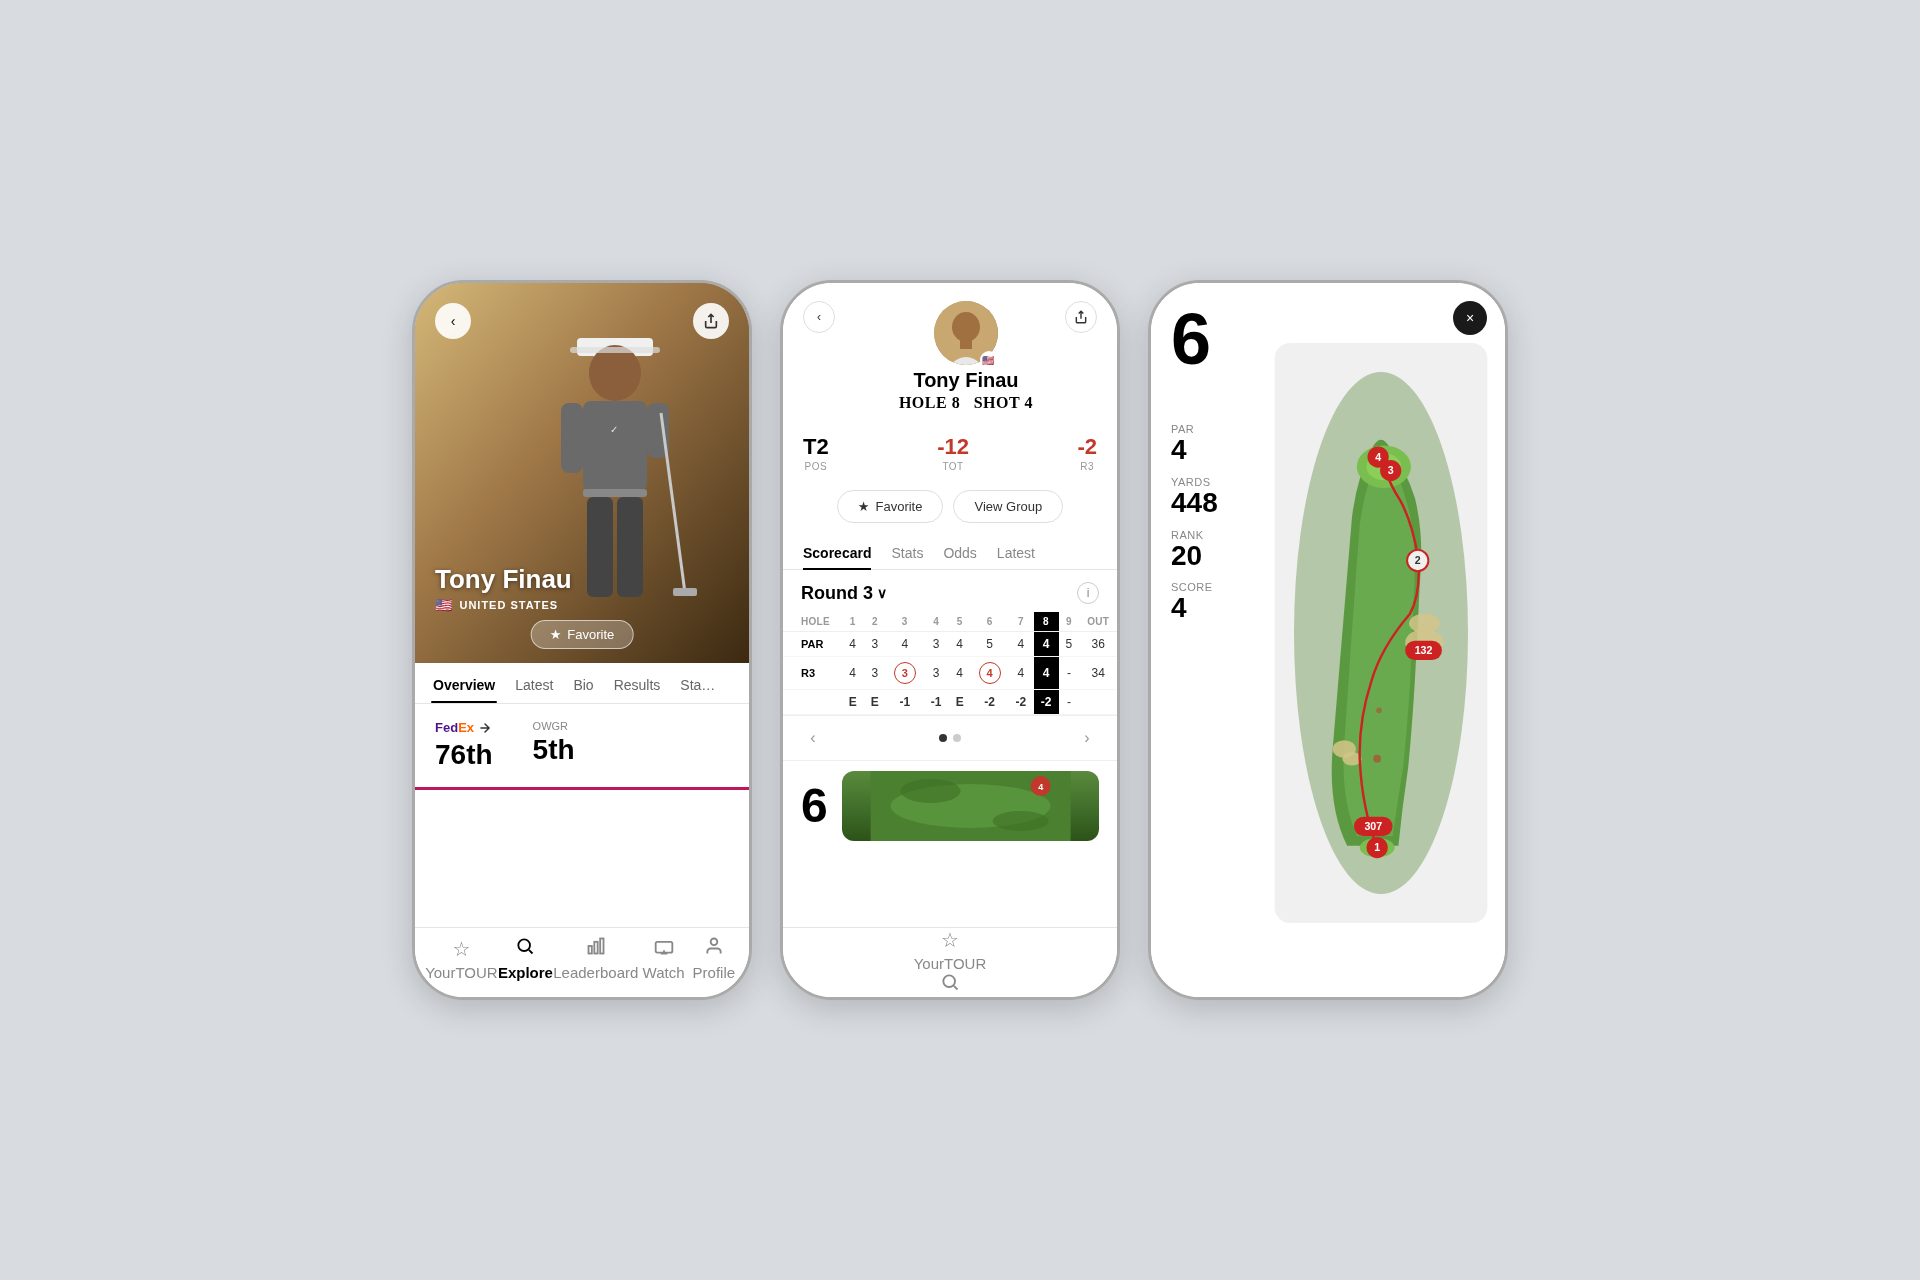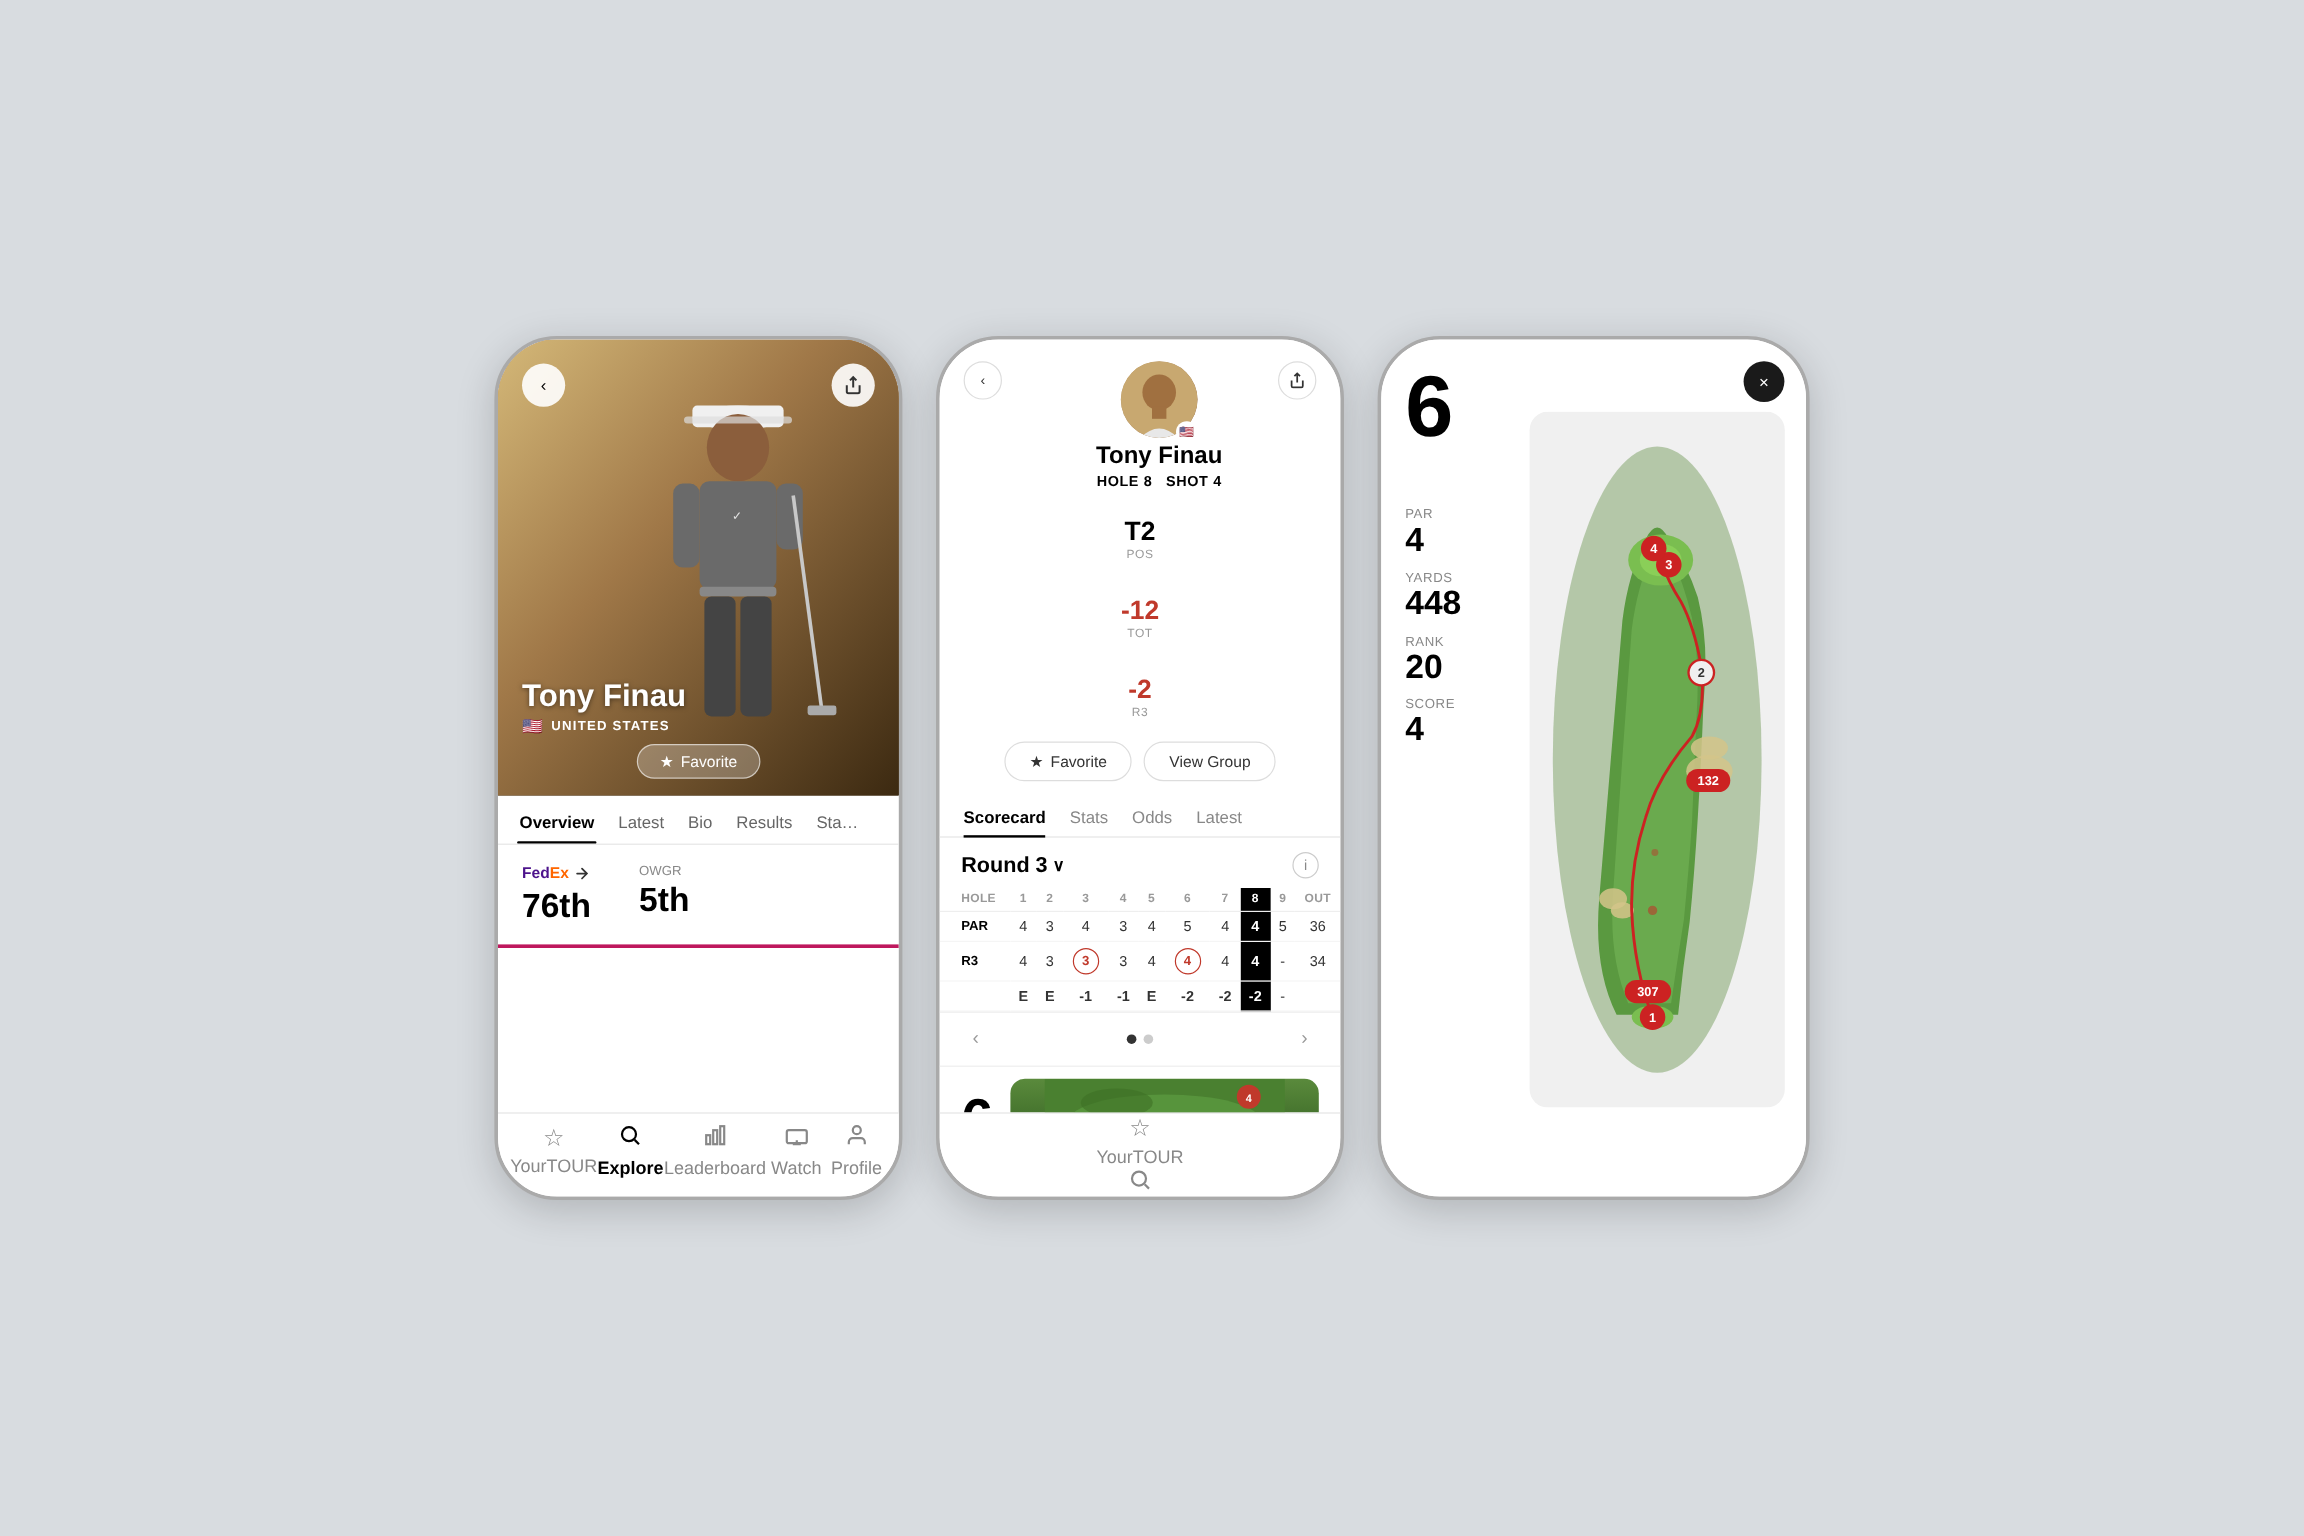--- a/index.html
+++ b/index.html
@@ -295,31 +295,31 @@
       justify-content: center;
       font-size: 10px;
     }
     .phone-2 .p2-name {
       font-size: 20px;
       font-weight: 700;
       color: #000;
       margin-bottom: 2px;
     }
     .phone-2 .p2-hole-shot {
-      font-size: 12px;
+      font-size: 16px;
       color: #666;
       letter-spacing: 0.5px;
+      font-family: Liberation Serif, serif;
     }
     .phone-2 .p2-hole-shot span { font-weight: 700; color: #000; }
     .phone-2 .p2-scores {
       display: flex;
       justify-content: space-between;
       gap: 28px;
       padding: 10px 20px;
-      flex-direction: column;
     }
     .phone-2 .p2-score-item {
       text-align: center;
     }
     .phone-2 .p2-score-val {
       font-size: 22px;
       font-weight: 700;
       color: #000;
     }
     .phone-2 .p2-score-val.under {

